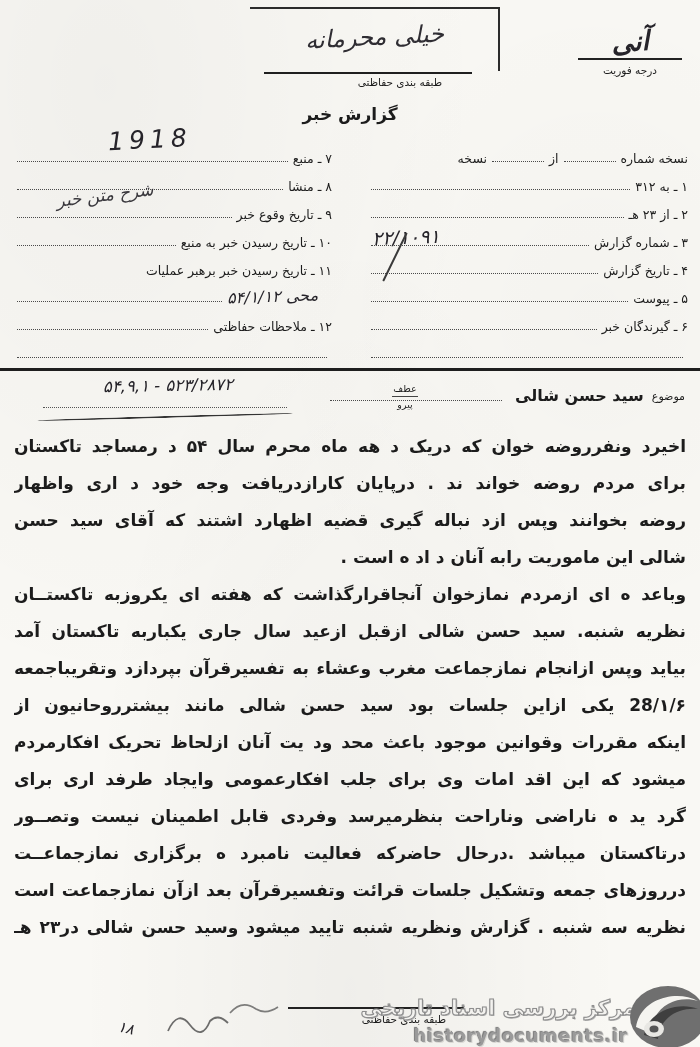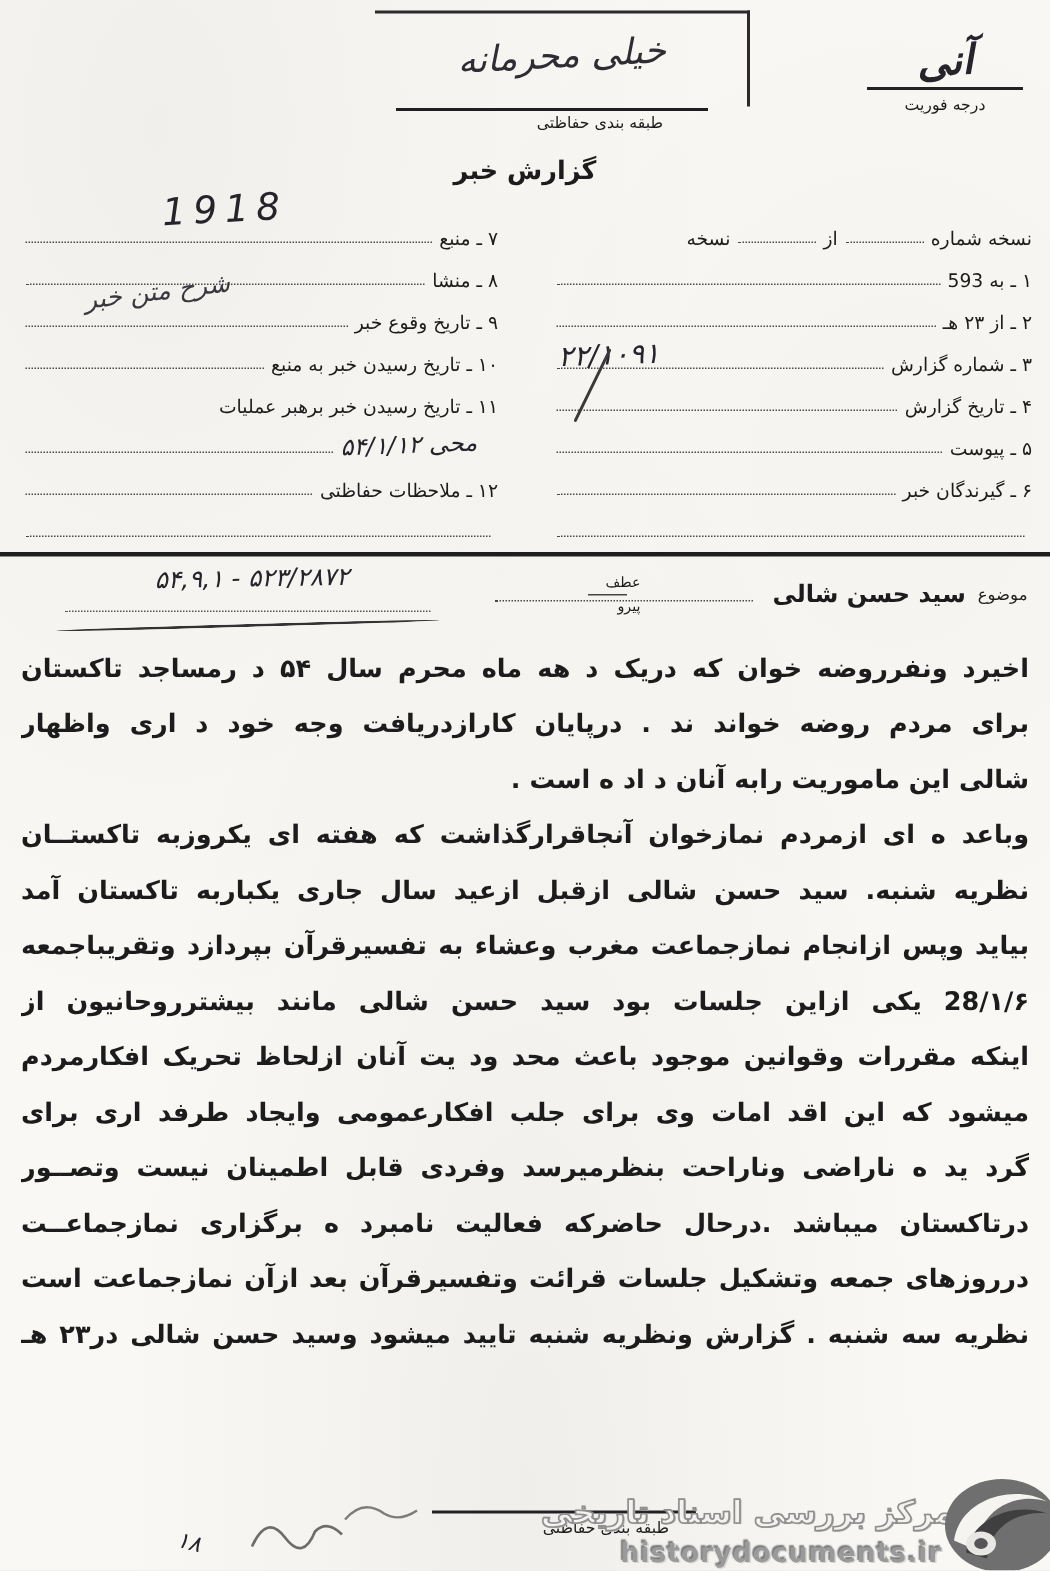--- a/index.html
+++ b/index.html
@@ -51,21 +51,21 @@
   .val-source{position:absolute;left:96px;top:-13px;font-size:25px;letter-spacing:5px;transform:rotate(-3deg);}
   .val-scrawl{position:absolute;left:44px;top:-9px;font-size:17px;transform:rotate(-7deg);opacity:.9;}
   .val-opdate{font-size:16px;transform:rotate(-2deg);margin-right:14px;}
 
   
   .divider{position:absolute;top:368px;right:0;left:0;border-top:3px solid #1e1e1e;}
   .subject{position:absolute;top:386px;right:15px;left:15px;height:42px;font-size:12px;}
   .subject-inner{display:flex;align-items:flex-end;width:360px;}
   .subj-label{font-size:11px;padding-bottom:2px;}
   .subj-value{font-size:16px;font-weight:bold;margin:0 8px;}
-  .refs{position:absolute;left:368px;top:-4px;width:44px;font-size:9.5px;line-height:13px;}
+  .refs{position:absolute;left:368px;top:-4px;width:44px;text-align:center;font-size:9.5px;line-height:13px;}
   .refs .dash{border-bottom:1.3px solid #444;width:26px;margin:1px auto;}
   .handref{position:absolute;left:34px;top:-10px;width:238px;text-align:center;font-size:16.5px;transform:rotate(-1deg);}
   .handref-dots{position:absolute;left:28px;top:21px;width:244px;border-bottom:1.4px dotted #555;}
   .handref-stroke{position:absolute;left:22px;top:30px;width:256px;border-bottom:2.2px solid #333;transform:rotate(-1.6deg);border-radius:50%;}
 
   
   .body-text{position:absolute;top:428px;right:14px;left:14px;font-size:17px;}
   .bline{height:37px;line-height:37px;overflow:hidden;text-align:justify;font-weight:bold;}
   .bline:not(.noj)::after{content:"";display:inline-block;width:100%;}
   .bline.noj{text-align:right;}
@@ -112,21 +112,21 @@
   <div class="form">
     <div class="col col-right">
       <div class="frow">
         <span>نسخه شماره</span>
         <span class="leader-fixed"></span>
         <span>از</span>
         <span class="leader-fixed"></span>
         <span>نسخه</span>
       </div>
       <div class="frow">
-        <span>۱ ـ به 593</span>
+        <span>۱ ـ به ۳۱۲</span>
         <span class="leader"></span>
       </div>
       <div class="frow">
         <span>۲ ـ از ۲۳ هـ</span>
         <span class="leader"></span>
       </div>
       <div class="frow">
         <span>۳ ـ شماره گزارش</span>
         <span class="leader"></span>
         <span class="hand handval num-ltr val-report-no">۲۲/۱۰۹۱</span>
@@ -199,20 +199,21 @@
       <div>پیرو</div>
     </div>
     <div class="hand handref num-ltr">۵۴,۹,۱ - ۵۲۳/۲۸۷۲</div>
     <div class="handref-dots"></div>
     <div class="handref-stroke"></div>
   </div>
 
   <div class="body-text">
     <div class="bline">اخیرد ونفرروضه خوان که دریک د هه ماه محرم سال ۵۴ د رمساجد تاکستان</div>
     <div class="bline">برای مردم روضه خواند ند . درپایان کارازدریافت وجه خود د اری واظهار</div>
+    <div class="bline">روضه بخوانند وپس ازد نباله گیری قضیه اظهارد اشتند که آقای سید حسن</div>
     <div class="bline noj">شالی این ماموریت رابه آنان د اد ه است .</div>
     <div class="bline">وباعد ه ای ازمردم نمازخوان آنجاقرارگذاشت که هفته ای یکروزبه تاکستــان</div>
     <div class="bline">نظریه شنبه. سید حسن شالی ازقبل ازعید سال جاری یکباربه تاکستان آمد</div>
     <div class="bline">بیاید وپس ازانجام نمازجماعت مغرب وعشاء به تفسیرقرآن بپردازد وتقریباجمعه</div>
     <div class="bline">28/۱/۶ یکی ازاین جلسات بود سید حسن شالی مانند بیشترروحانیون از</div>
     <div class="bline">اینکه مقررات وقوانین موجود باعث محد ود یت آنان ازلحاظ تحریک افکارمردم</div>
     <div class="bline">میشود که این اقد امات وی برای جلب افکارعمومی وایجاد طرفد اری برای خودش</div>
     <div class="bline">گرد ید ه ناراضی وناراحت بنظرمیرسد وفردی قابل اطمینان نیست وتصــور</div>
     <div class="bline">درتاکستان میباشد .درحال حاضرکه فعالیت نامبرد ه برگزاری نمازجماعــت</div>
     <div class="bline">درروزهای جمعه وتشکیل جلسات قرائت وتفسیرقرآن بعد ازآن نمازجماعت است</div>

